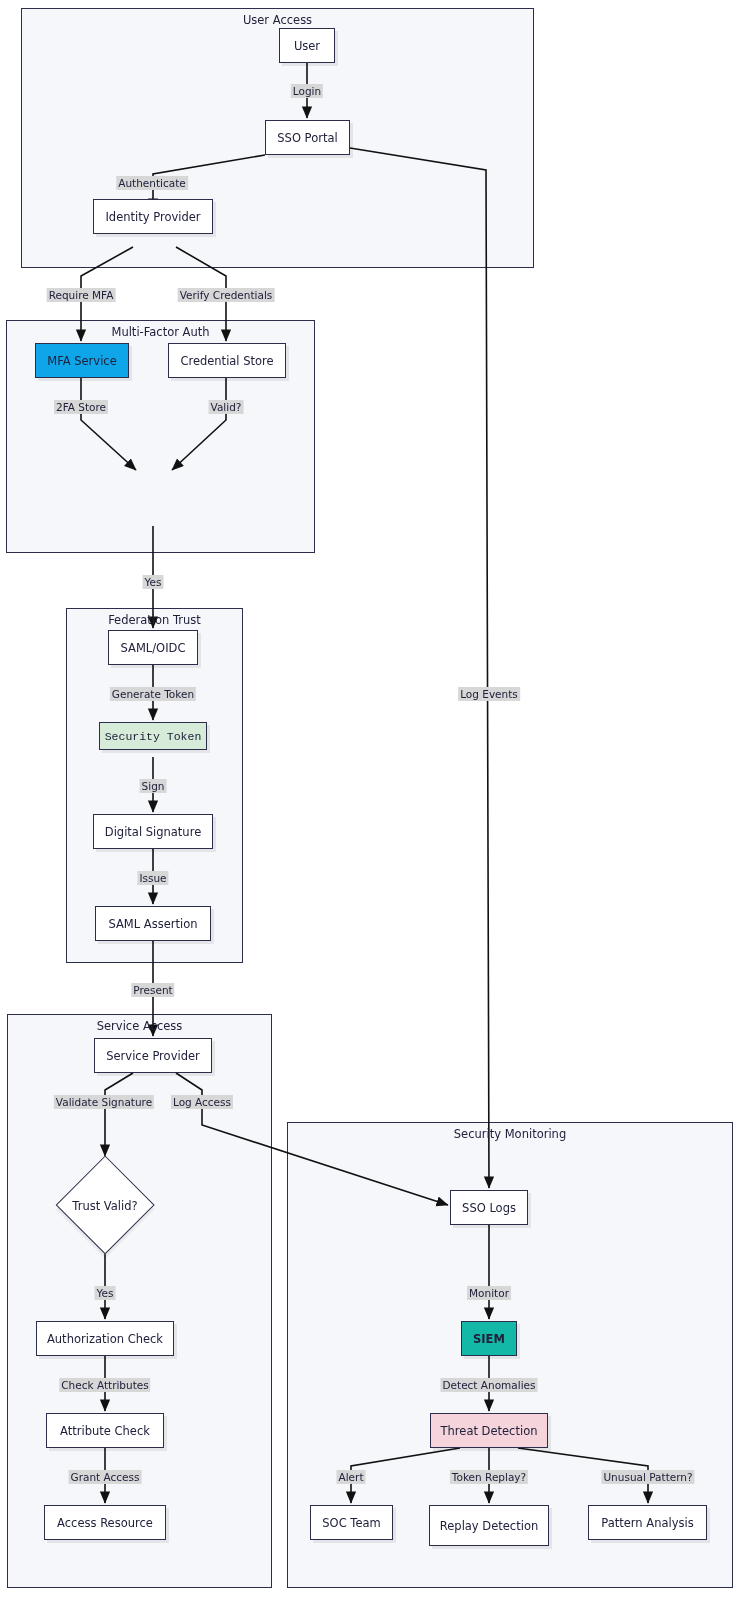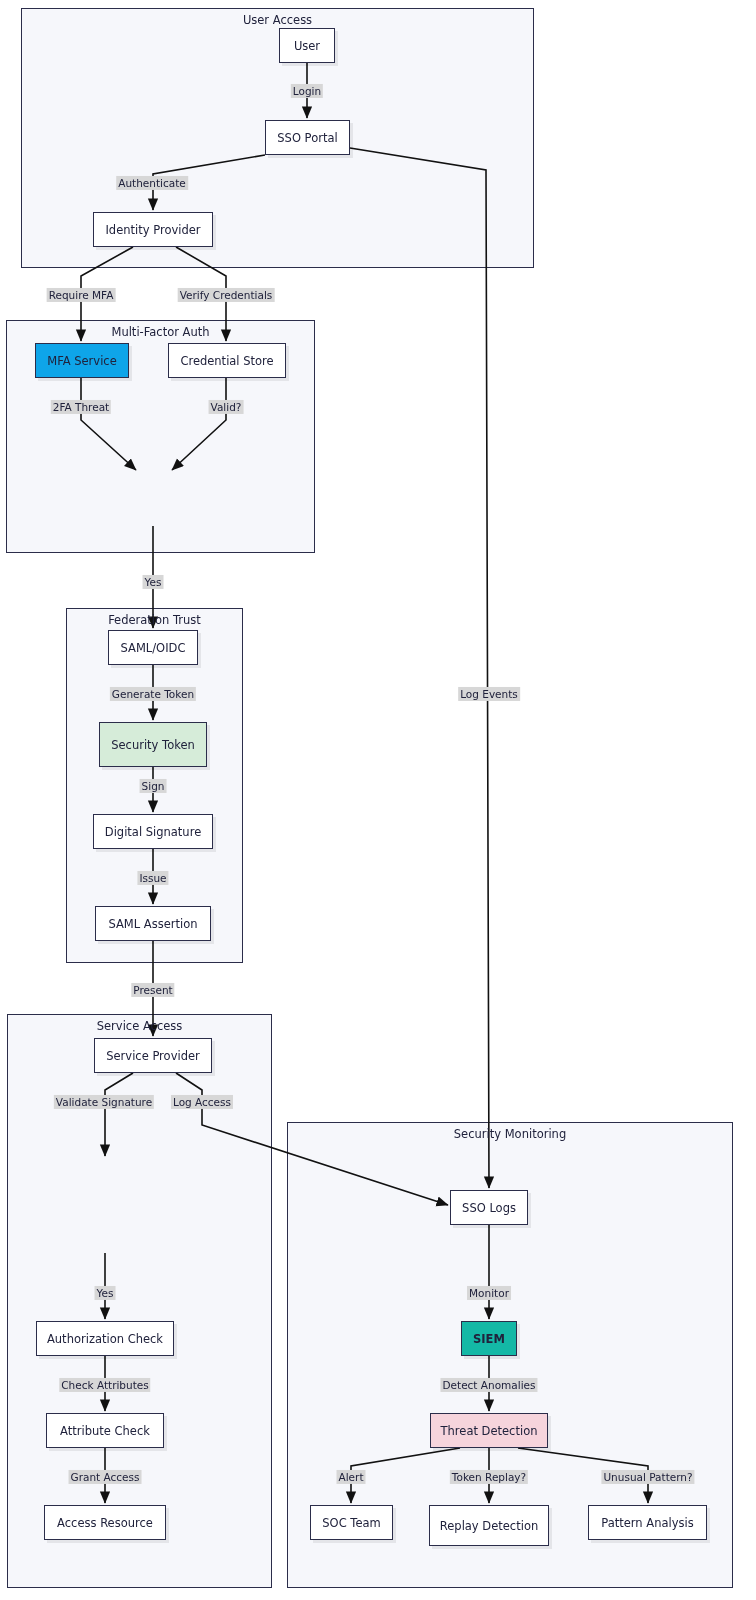--- a/index.html
+++ b/index.html
@@ -139,48 +139,52 @@
       <path d="M460,1448 L351,1466 L351,1503"></path>
 
       <path d="M489,1448 L489,1503"></path>
 
       <path d="M518,1448 L648,1466 L648,1503"></path>
     </g>
   </svg>
 
   <div class="node" id="n0" style="left: 279px; top: 28px; width: 56px; height: 35px;">User</div>
   <div class="node" id="n1" style="left: 265px; top: 120px; width: 85px; height: 35px;">SSO Portal</div>
-  <div class="node" id="n2" style="left: 93px; top: 212px; width: 120px; height: 35px;">Identity Provider</div>
+  <div class="node" id="n2" style="left: 93px; top: 199px; width: 120px; height: 35px;">Identity Provider</div>
   <div class="node mfa" id="n3" style="left: 35px; top: 343px; width: 94px; height: 35px;">MFA Service</div>
   <div class="node" id="n4" style="left: 168px; top: 343px; width: 118px; height: 35px;">Credential Store</div>
 
 
   <div class="node" id="n6" style="left: 108px; top: 630px; width: 90px; height: 35px;">SAML/OIDC</div>
-  <div class="node token" id="n7" style="left: 99px; top: 722px; width: 108px; height: 45px;">Security Token</div>
+  <div class="node token" id="n7" style="left: 99px; top: 722px; width: 108px; height: 28px; font-family: Liberation Mono, monospace;">Security Token</div>
   <div class="node" id="n8" style="left: 93px; top: 814px; width: 120px; height: 35px;">Digital Signature</div>
   <div class="node" id="n9" style="left: 95px; top: 906px; width: 116px; height: 35px;">SAML Assertion</div>
   <div class="node" id="n10" style="left: 94px; top: 1038px; width: 118px; height: 35px;">Service Provider</div>
 
+  <div class="diamond" id="n11" style="left: 47px; top: 1158px; width: 116px; height: 95px;">
+    <div class="dshape" style="width: 70.3px; height: 70.3px; left: 22.85px; top: 12.35px;"></div>
+    <div class="dlabel">Trust Valid?</div>
+  </div>
 
   <div class="node" id="n12" style="left: 36px; top: 1321px; width: 138px; height: 35px;">Authorization Check</div>
   <div class="node" id="n13" style="left: 46px; top: 1413px; width: 118px; height: 35px;">Attribute Check</div>
   <div class="node" id="n14" style="left: 44px; top: 1505px; width: 122px; height: 35px;">Access Resource</div>
   <div class="node" id="n15" style="left: 450px; top: 1190px; width: 78px; height: 35px;">SSO Logs</div>
   <div class="node siem" id="n16" style="left: 461px; top: 1321px; width: 56px; height: 35px;">SIEM</div>
   <div class="node threat" id="n17" style="left: 430px; top: 1413px; width: 118px; height: 35px;">Threat Detection</div>
   <div class="node" id="n18" style="left: 310px; top: 1505px; width: 83px; height: 35px;">SOC Team</div>
   <div class="node" id="n19" style="left: 429px; top: 1505px; width: 120px; height: 41px;">Replay Detection</div>
   <div class="node" id="n20" style="left: 588px; top: 1505px; width: 119px; height: 35px;">Pattern Analysis</div>
 
   <div class="elabel" id="e0" style="left: 307px; top: 91px;">Login</div>
   <div class="elabel" id="e1" style="left: 152px; top: 183px;">Authenticate</div>
   <div class="elabel" id="e2" style="left: 489px; top: 694px;">Log Events</div>
   <div class="elabel" id="e3" style="left: 81px; top: 295px;">Require MFA</div>
   <div class="elabel" id="e4" style="left: 226px; top: 295px;">Verify Credentials</div>
-  <div class="elabel" id="e5" style="left: 81px; top: 407px;">2FA Threat</div>
+  <div class="elabel" id="e5" style="left: 81px; top: 407px;">2FA Store</div>
   <div class="elabel" id="e6" style="left: 226px; top: 407px;">Valid?</div>
   <div class="elabel" id="e7" style="left: 153px; top: 582px;">Yes</div>
   <div class="elabel" id="e8" style="left: 153px; top: 694px;">Generate Token</div>
   <div class="elabel" id="e9" style="left: 153px; top: 786px;">Sign</div>
   <div class="elabel" id="e10" style="left: 153px; top: 878px;">Issue</div>
   <div class="elabel" id="e11" style="left: 153px; top: 990px;">Present</div>
   <div class="elabel" id="e12" style="left: 104px; top: 1102px;">Validate Signature</div>
   <div class="elabel" id="e13" style="left: 202px; top: 1102px;">Log Access</div>
   <div class="elabel" id="e14" style="left: 105px; top: 1293px;">Yes</div>
   <div class="elabel" id="e15" style="left: 105px; top: 1385px;">Check Attributes</div>

